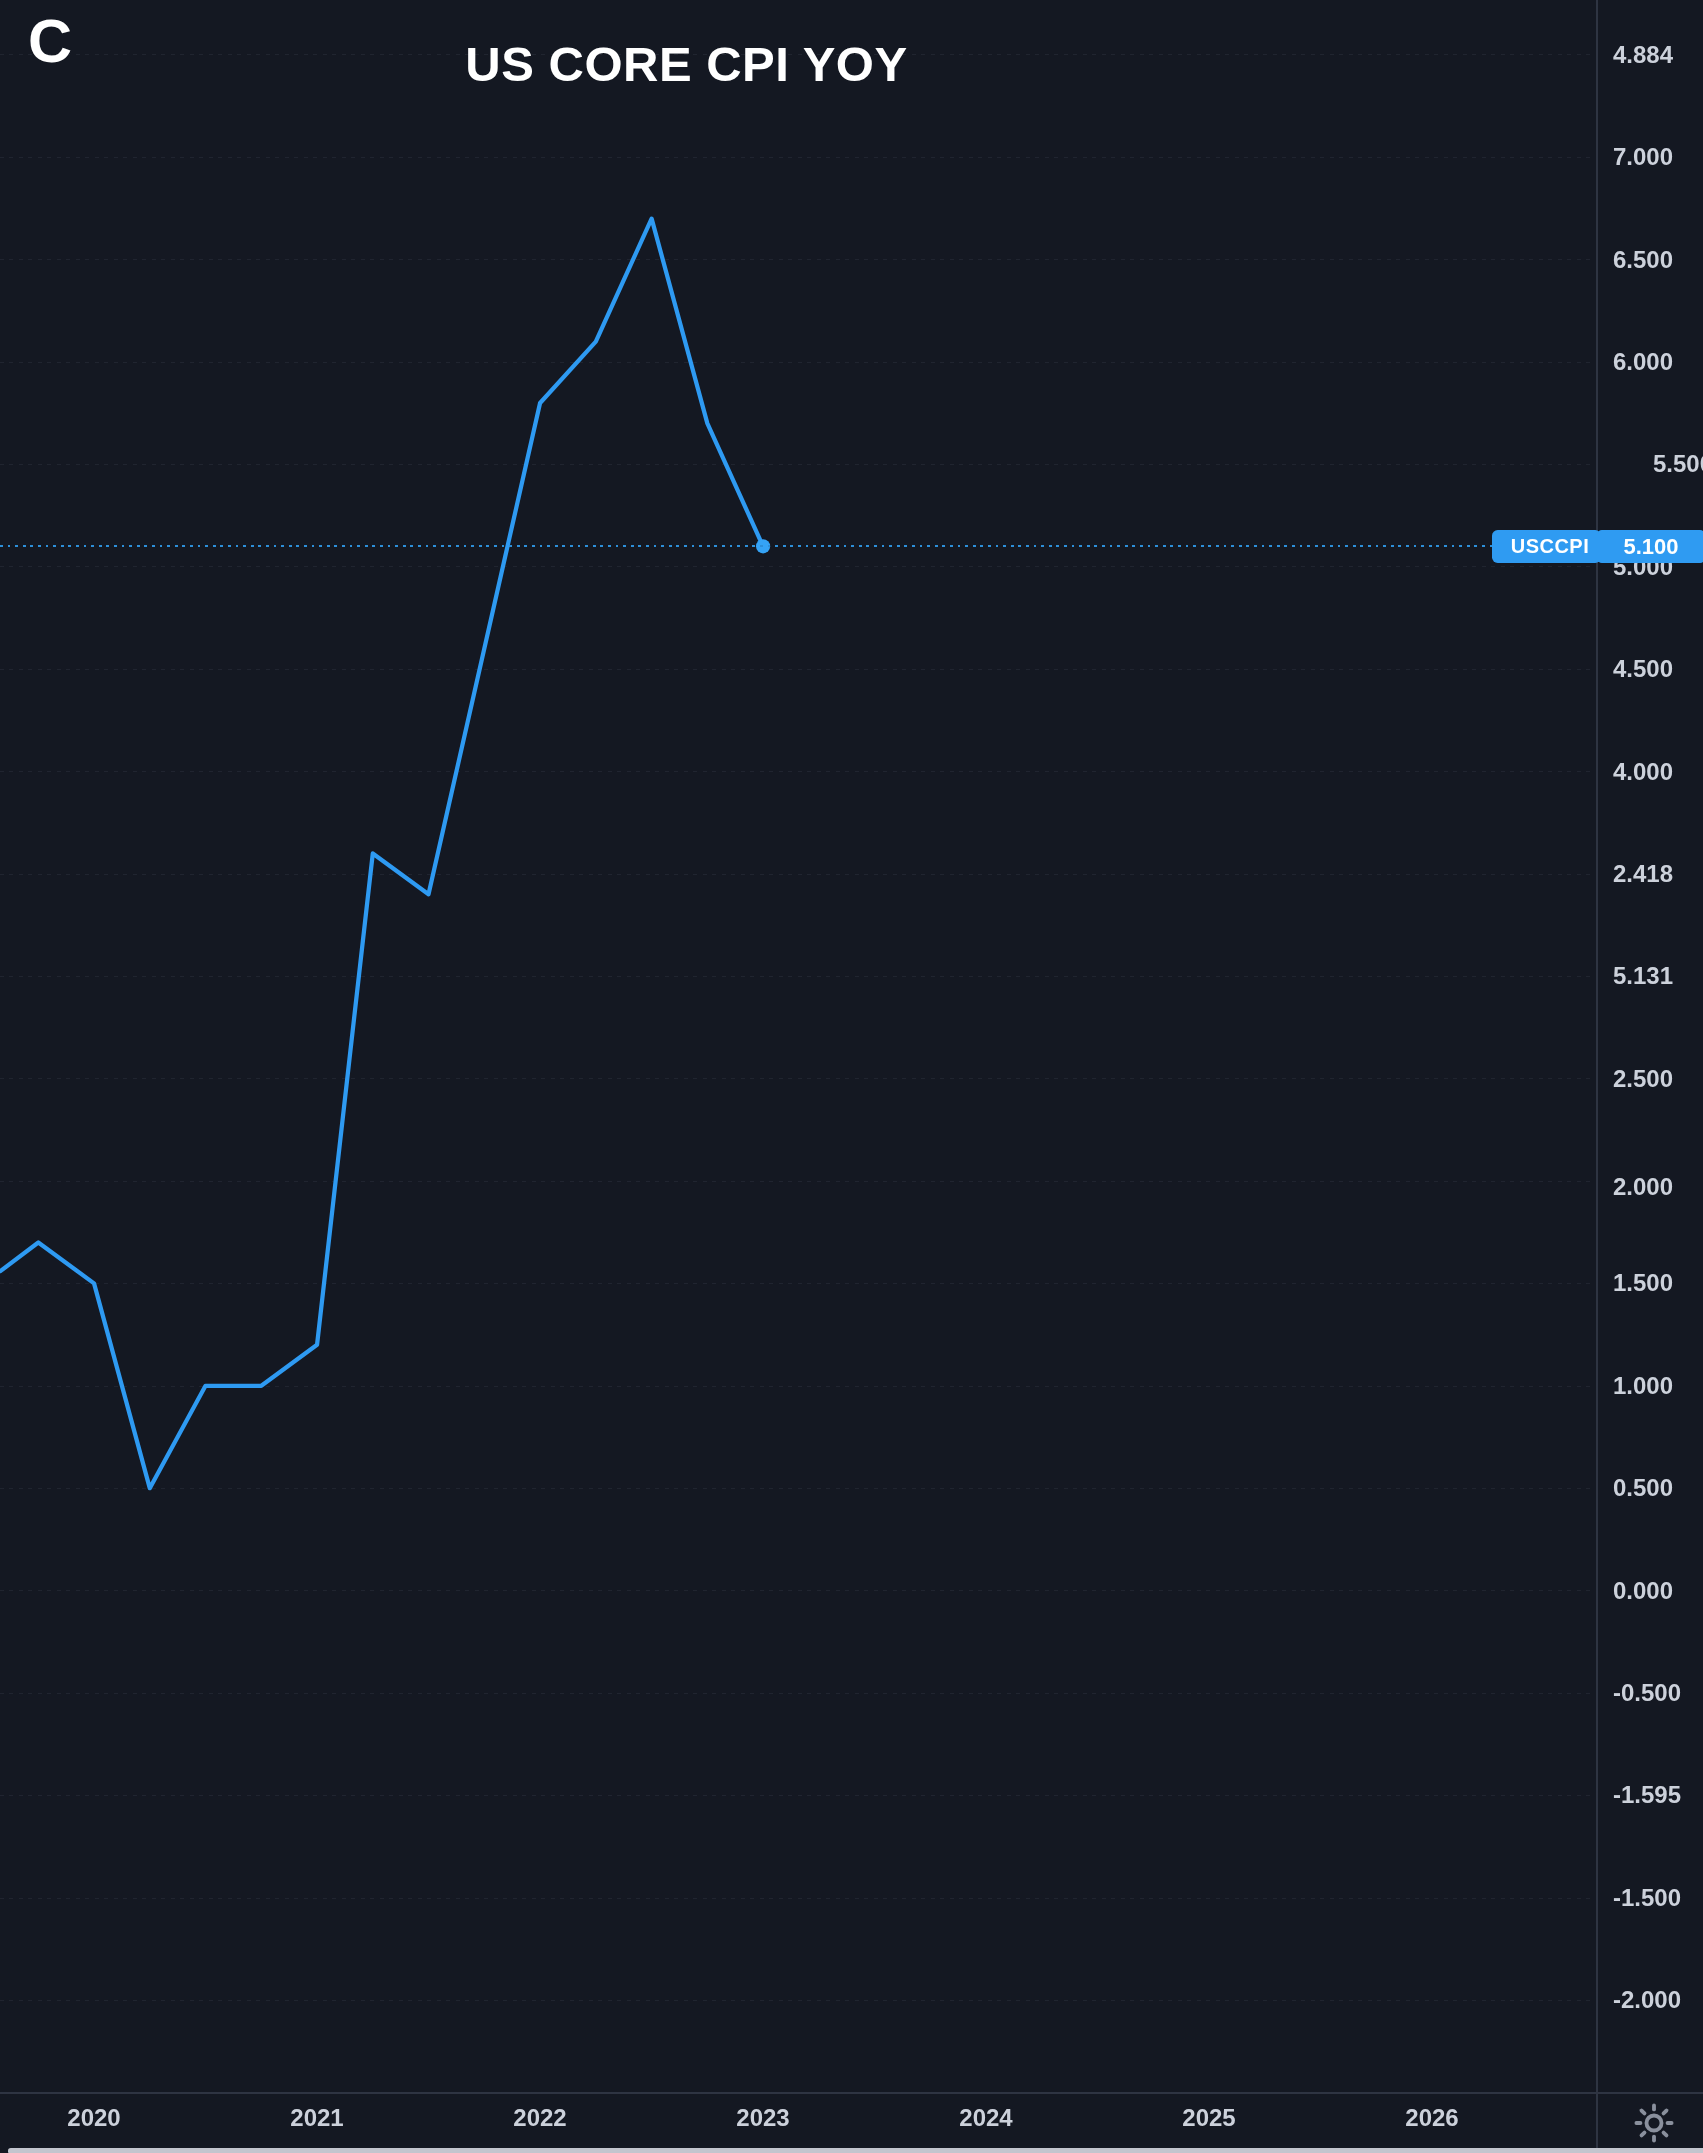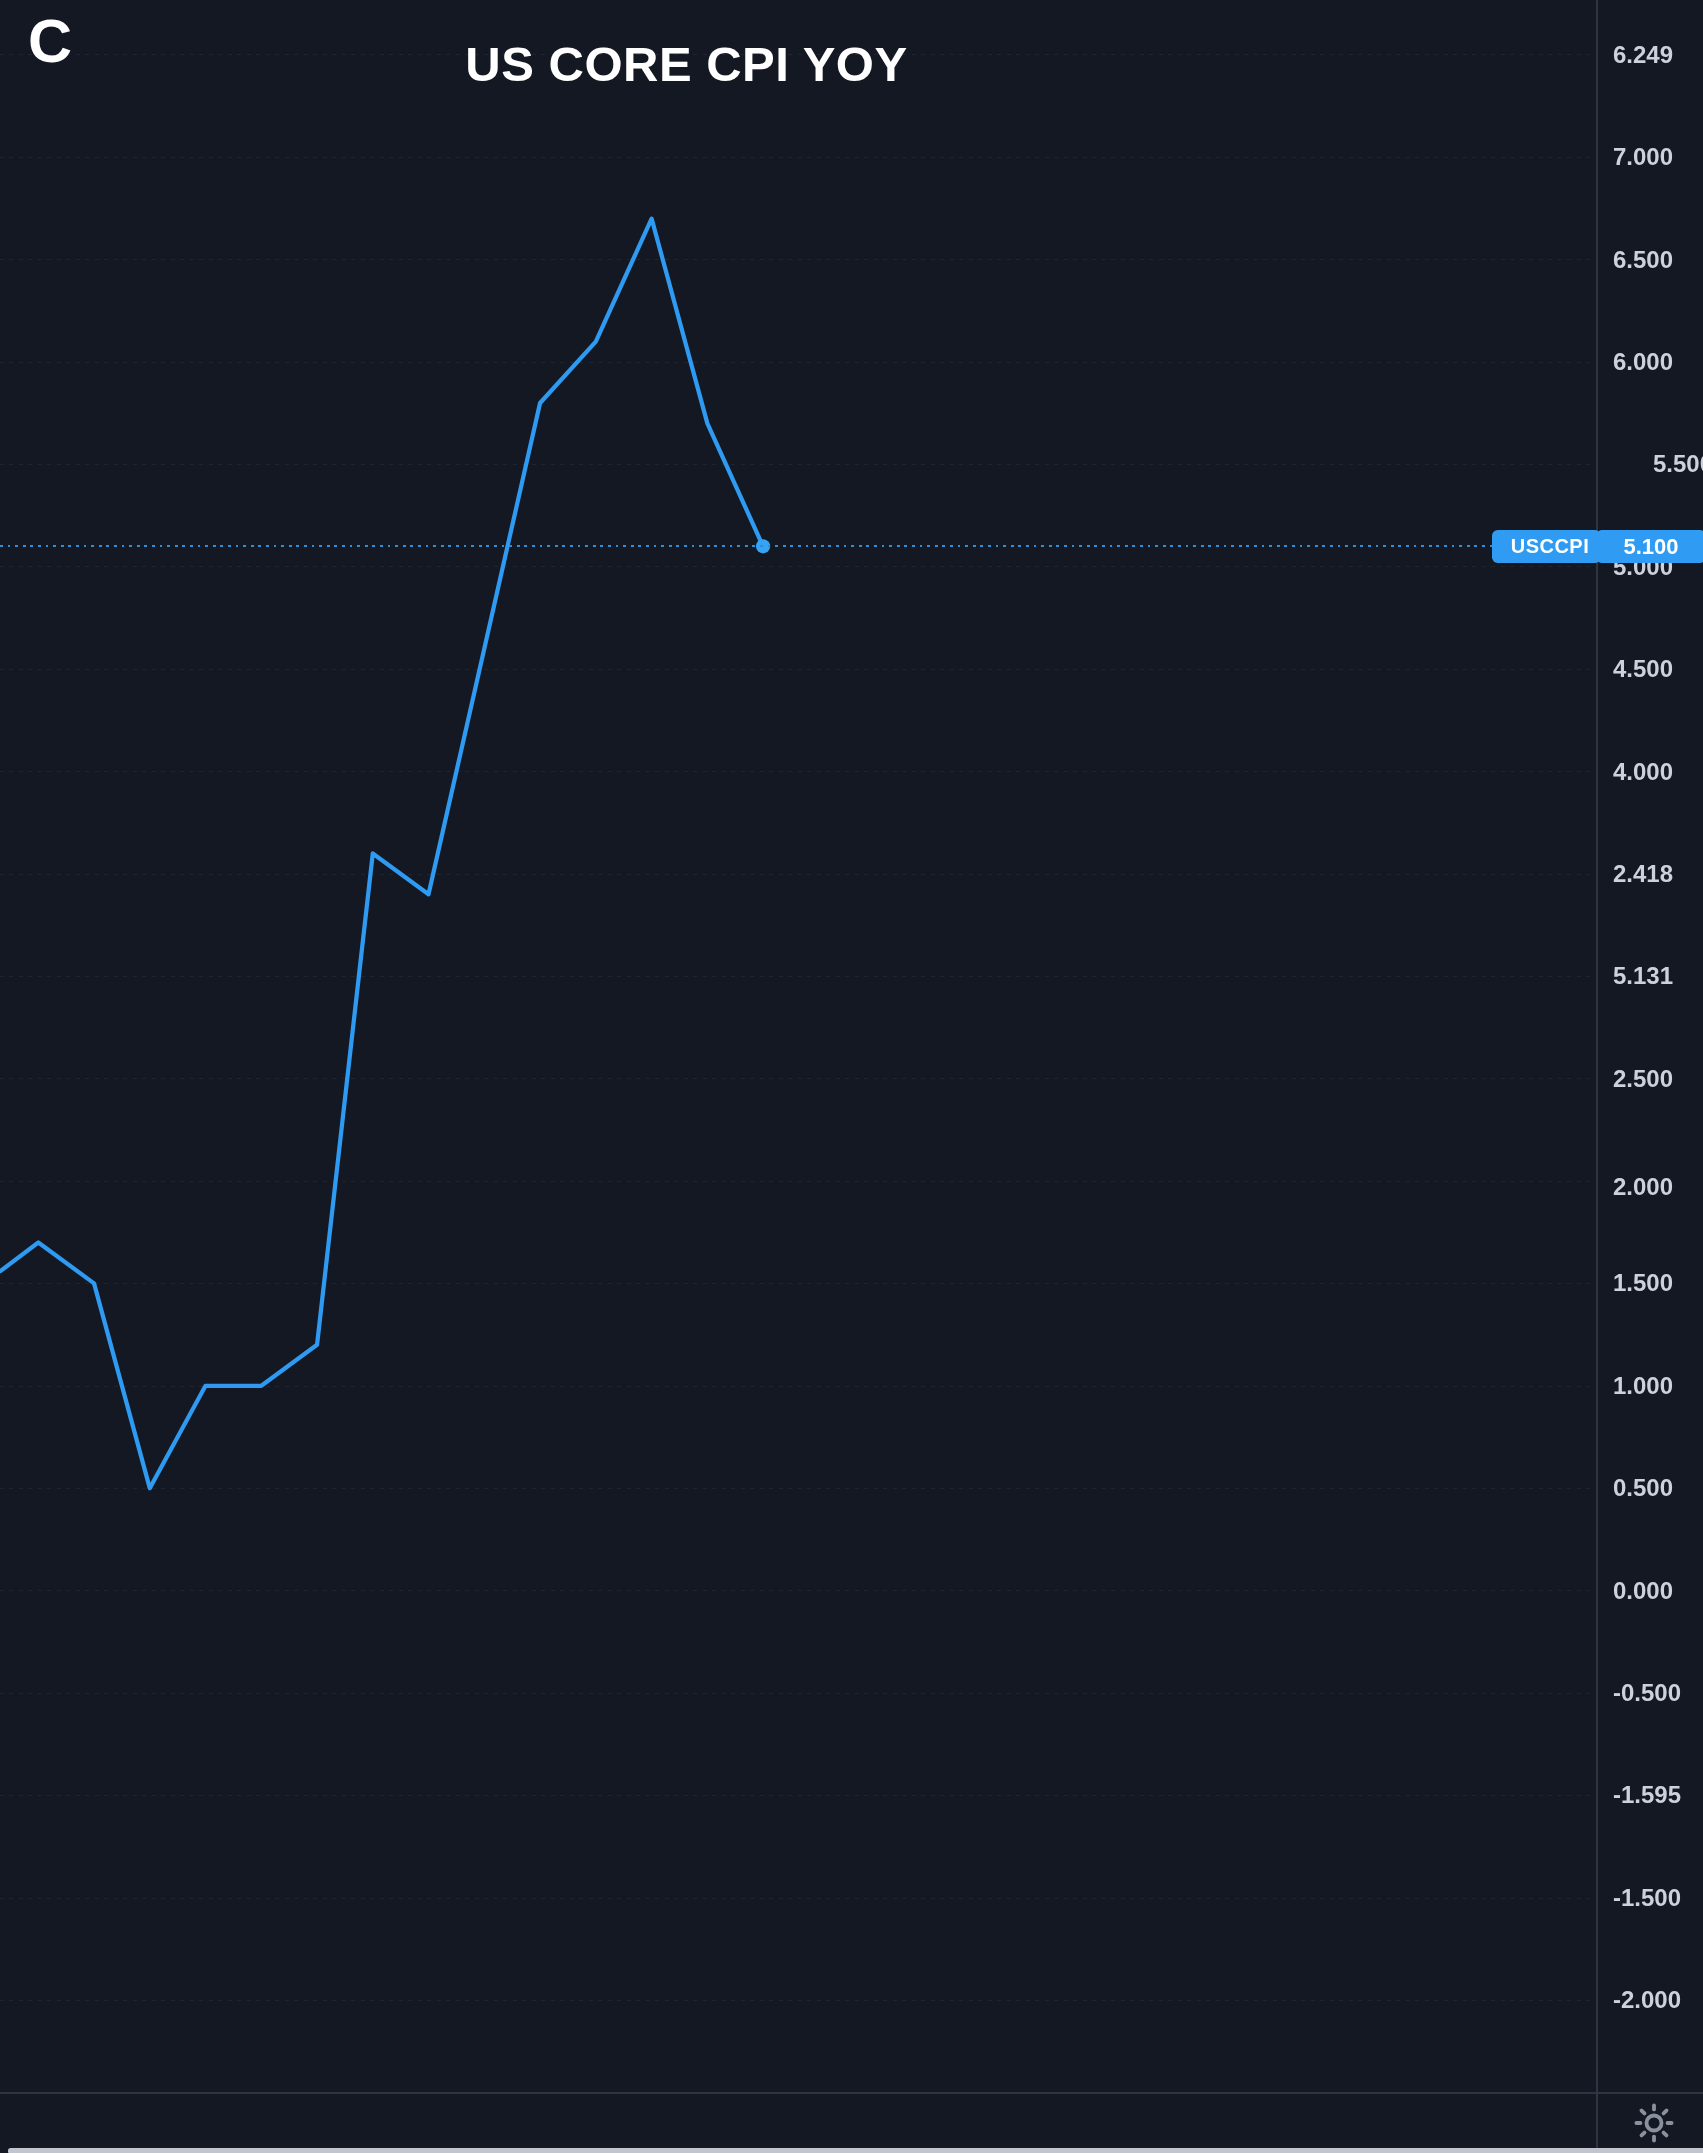--- a/index.html
+++ b/index.html
@@ -62,40 +62,49 @@
       <polyline id="seriesLine" fill="none" stroke-width="4.5" stroke-linejoin="round" stroke-linecap="round" points="0.0,1343.4 40.1,1313.1 99.0,1356.4 157.9,1572.8 216.8,1464.6 275.8,1464.6 334.7,1421.3 393.6,902.0 452.5,945.2 570.4,425.9 629.3,361.0 688.3,231.1 747.2,447.5 806.1,577.4" stroke="#2e9af2"></polyline>
       <circle id="lastDot" r="7.5" cx="806.1" cy="577.4" fill="#35a3f6"></circle>
     </svg>
     <div class="price-dotline" id="dotline" style="top: 545px;"></div>
   </div>
 
   <div class="axis-v-line"></div>
   <div class="axis-h-line"></div>
 
   <div class="price-axis" id="yAxis">
-      <div class="ytick" style="top: 40px;">6.249</div>
+      <div class="ytick" style="top: 40px;">4.884</div>
       <div class="ytick" style="top: 142px;">7.000</div>
       <div class="ytick" style="top: 245px;">6.500</div>
       <div class="ytick" style="top: 347px;">6.000</div>
       <div class="ytick" style="top: 449px; margin-left: 40px;">5.500</div>
       <div class="ytick" style="top: 552px;">5.000</div>
       <div class="ytick" style="top: 654px;">4.500</div>
       <div class="ytick" style="top: 757px;">4.000</div>
       <div class="ytick" style="top: 859px;">2.418</div>
       <div class="ytick" style="top: 961px;">5.131</div>
       <div class="ytick" style="top: 1064px;">2.500</div>
       <div class="ytick" style="top: 1172px;">2.000</div>
       <div class="ytick" style="top: 1268px;">1.500</div>
       <div class="ytick" style="top: 1371px;">1.000</div>
       <div class="ytick" style="top: 1473px;">0.500</div>
       <div class="ytick" style="top: 1576px;">0.000</div>
       <div class="ytick" style="top: 1678px;">-0.500</div>
       <div class="ytick" style="top: 1780px;">-1.595</div>
       <div class="ytick" style="top: 1883px;">-1.500</div>
       <div class="ytick" style="top: 1985px;">-2.000</div>
+    </div>
+  <div class="time-axis" id="xAxis">
+      <div class="xtick" style="left: 94px;">2020</div>
+      <div class="xtick" style="left: 317px;">2021</div>
+      <div class="xtick" style="left: 540px;">2022</div>
+      <div class="xtick" style="left: 763px;">2023</div>
+      <div class="xtick" style="left: 986px;">2024</div>
+      <div class="xtick" style="left: 1209px;">2025</div>
+      <div class="xtick" style="left: 1432px;">2026</div>
     </div>
 
   <div class="badge ticker" id="tickerBadge" style="top: 530px; padding-left: 7px;">USCCPI</div>
   <div class="badge price" id="priceBadge" style="top: 530px;">5.100</div>
 
   <div class="logo">C</div>
   <div class="title">US CORE CPI YOY</div>
 
   <svg class="sun" width="44" height="44" viewBox="0 0 24 24">
     <g stroke="currentColor" fill="none" stroke-width="2.1" stroke-linecap="round">

